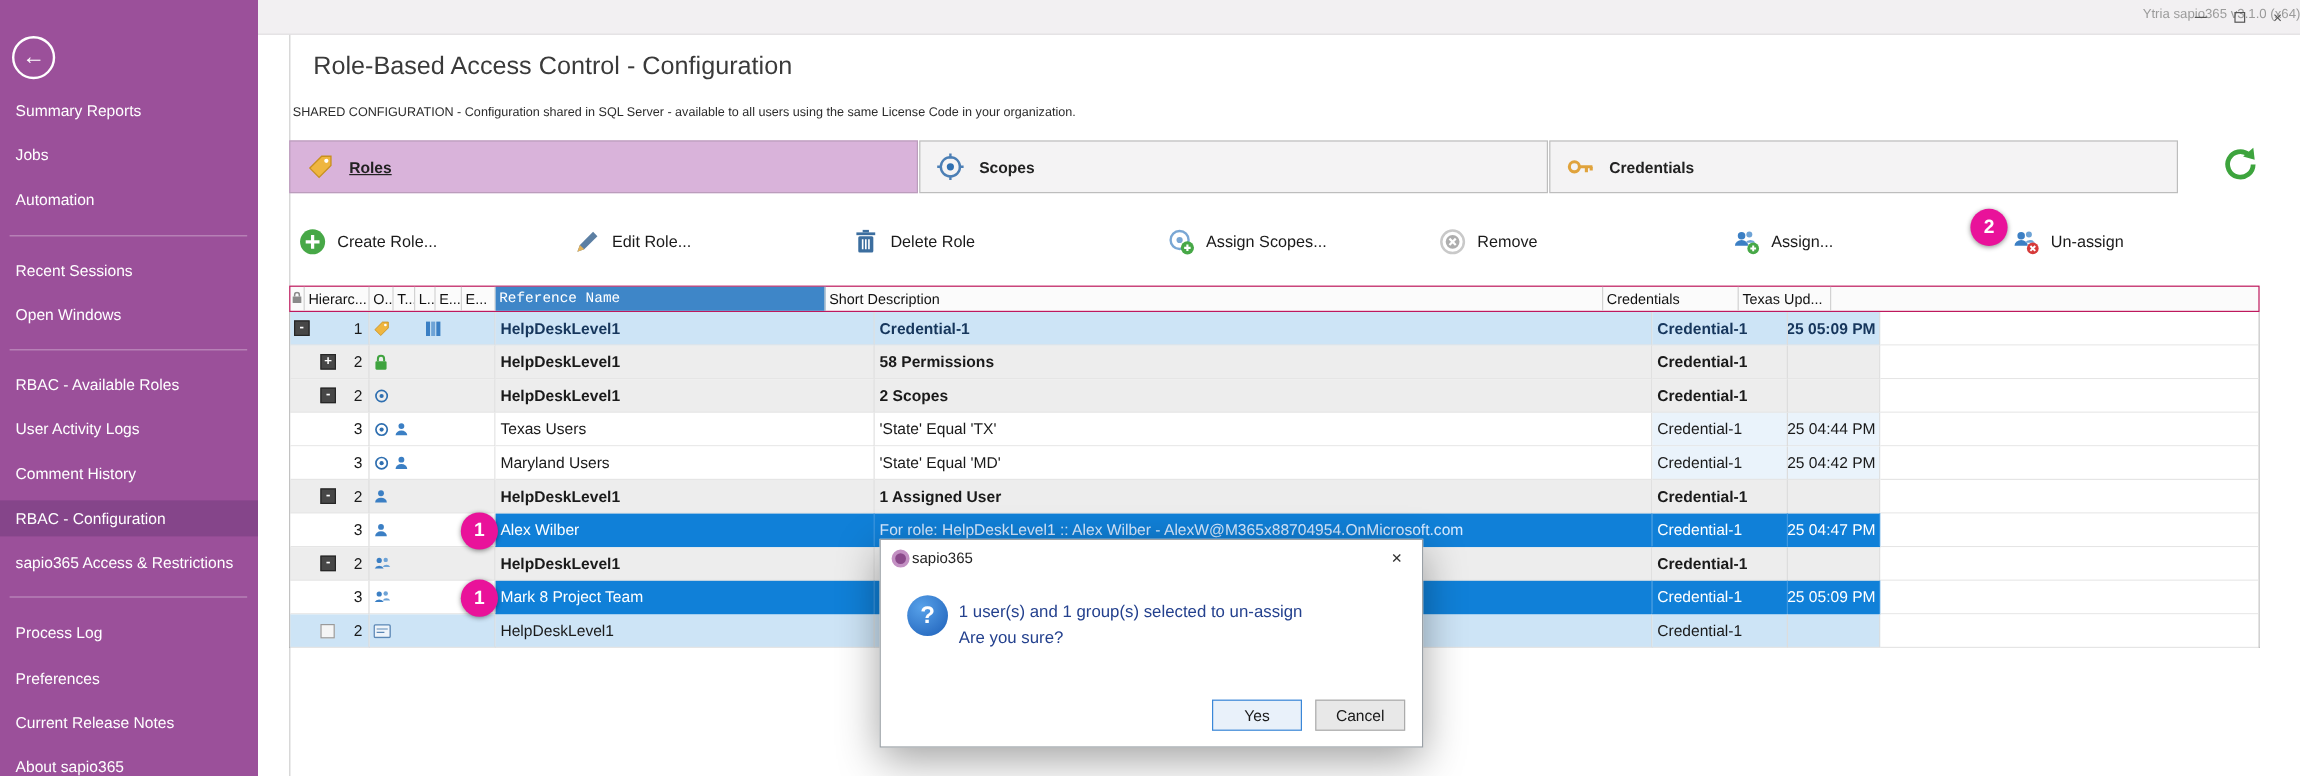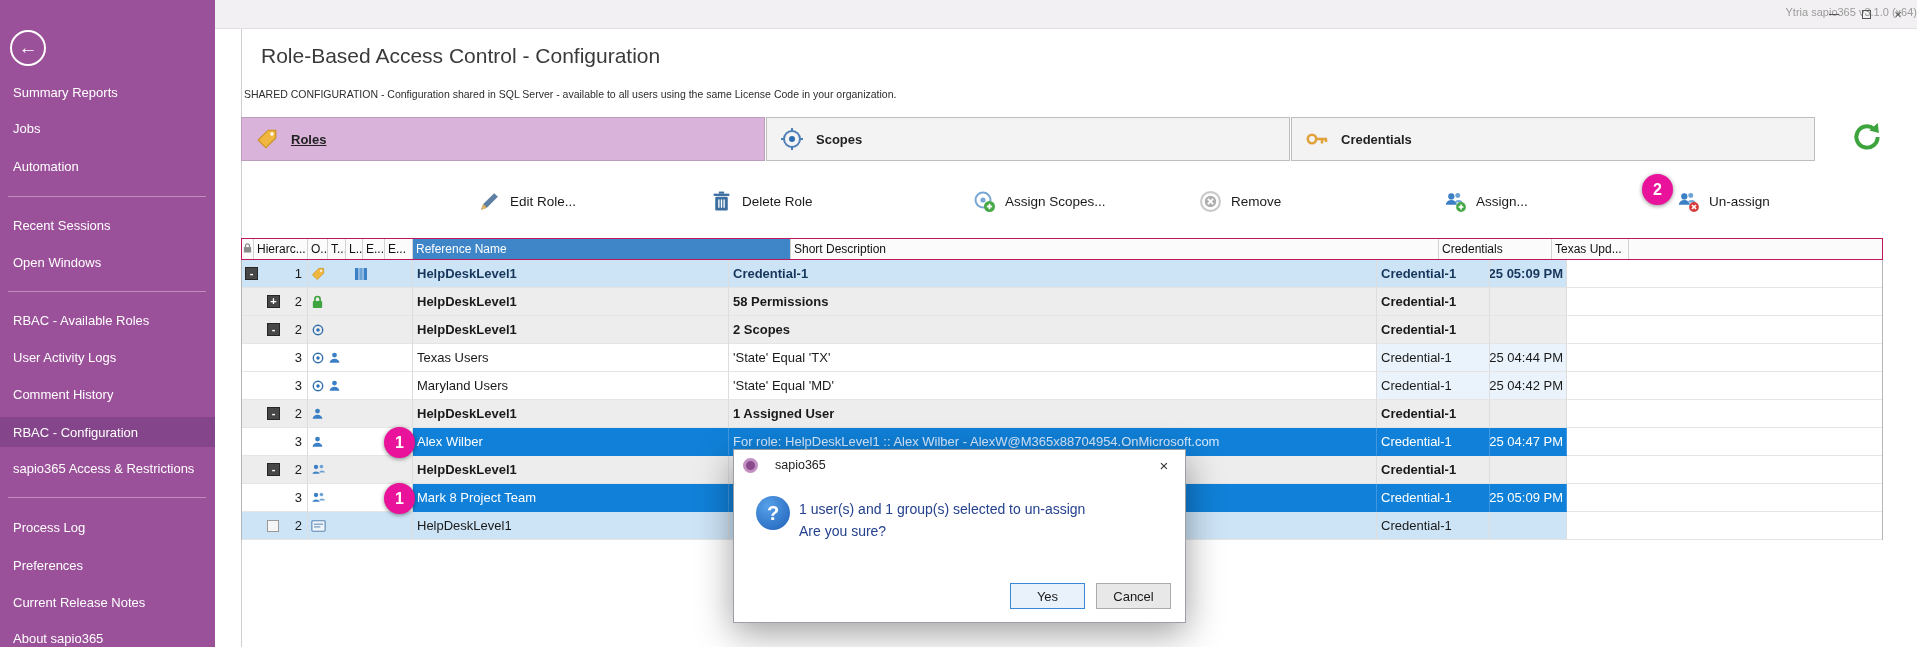--- a/index.html
+++ b/index.html
@@ -53,21 +53,21 @@
         box-shadow:0 1px 4px rgba(0,0,0,0.45);z-index:30;}
 
   
   .ghead{position:absolute;left:241px;top:238px;width:1642px;height:22px;display:flex;background:#fbfbfb;
          border:1px solid #be185d;box-sizing:border-box;font-size:12px;color:#111;z-index:2;}
   .h{border-right:1px solid #d2d2d2;display:flex;align-items:center;padding:0 3px;box-sizing:border-box;
      overflow:hidden;white-space:nowrap;cursor:pointer;}
   .h-lock{width:12px;padding:0 1px;}
   .h-hier{width:54px;}
   .h-o{width:20px;}.h-t{width:18px;}.h-l{width:17px;}.h-e1{width:22px;}.h-e2{width:28px;}
-  .h-ref{width:378px;background:#3e86c8;color:#fff;}
+  .h-ref{width:275px;background:#3e86c8;color:#fff;font-family:Liberation Mono, monospace;}
   .h-desc{width:648px;}
   .h-cred{width:113px;}
   .h-upd{width:77px;}
   .h-rest{flex:1;border-right:none;}
 
   .gbody{position:absolute;left:241px;top:260px;width:1642px;height:280px;border:1px solid #b5b5b5;
          border-top:none;box-sizing:border-box;z-index:1;background:#fff;}
   .grow{display:flex;height:28px;font-size:13px;color:#1a1a1a;cursor:default;}
   .c{border-right:1px solid #dddddd;border-bottom:1px solid #e5e5e5;box-sizing:border-box;display:flex;
      align-items:center;overflow:hidden;white-space:nowrap;background:#fff;}
@@ -93,21 +93,21 @@
   .b .c-ref,.b .c-desc,.b .c-cred,.b .c-upd{font-weight:bold;}
   .sel .c-ref,.sel .c-desc,.sel .c-cred,.sel .c-upd{background:#1080d8;color:#fff;border-right-color:#3e97e0;border-bottom-color:#1080d8;}
   .sel .c-desc{color:#d6e9ff;}
   .tintcru .c-cred,.tintcru .c-upd{background:#eaf3fb;}
 
   .ic{display:flex;align-items:center;}
 
   
   .dialog{position:absolute;left:733px;top:449px;width:453px;height:174px;background:#fff;
           border:1px solid #9aa0a6;box-shadow:0 10px 34px rgba(0,0,0,0.38);z-index:20;box-sizing:border-box;}
-  .dlg-titlebar{position:relative;height:30px;display:flex;align-items:center;padding-left:9px;gap:17px;
+  .dlg-titlebar{position:relative;height:30px;display:flex;align-items:center;padding-left:9px;gap:2px;
                 font-size:12.5px;color:#222;}
   .dlg-logo{width:15px;height:15px;border-radius:50%;background:#8b4a8b;border:3px solid #c390c3;box-sizing:border-box;}
   .dlg-close{position:absolute;right:0;top:0;width:42px;height:30px;display:flex;align-items:center;
              justify-content:center;font-size:15px;color:#333;cursor:pointer;}
   .q-icon{position:absolute;left:22px;top:46px;width:34px;height:34px;border-radius:50%;
           background:radial-gradient(circle at 35% 30%, #57a1e9, #1d5fb8);color:#fff;font-size:20px;
           font-weight:bold;display:flex;align-items:center;justify-content:center;}
   .dlg-line1{position:absolute;left:65px;top:51px;font-size:14px;color:#24418e;}
   .dlg-line2{position:absolute;left:65px;top:73px;font-size:14px;color:#24418e;}
   .dlg-buttons{position:absolute;right:14px;bottom:13px;display:flex;gap:11px;}
@@ -197,20 +197,30 @@
   </div>
   <div class="refresh-btn">
     <span>
       <svg width="34" height="34" viewBox="0 0 24 24">
           <path d="M19.5 12 a7.5 7.5 0 1 1 -2.6-5.7" fill="none" stroke="#3da43d" stroke-width="2.8"></path>
           <polygon points="19.6,2.2 20.4,9.2 13.6,7.4" fill="#3da43d"></polygon>
         </svg>
     </span>
   </div>
 
+  <div class="tool" style="left:248px">
+    <span class="tool-ic">
+      <svg width="23" height="23" viewBox="0 0 22 22">
+          <circle cx="11" cy="11" r="10" fill="#47a847"></circle>
+          <line x1="11" y1="5.5" x2="11" y2="16.5" stroke="#fff" stroke-width="2.6"></line>
+          <line x1="5.5" y1="11" x2="16.5" y2="11" stroke="#fff" stroke-width="2.6"></line>
+        </svg>
+    </span>
+    <span>Create Role...</span>
+  </div>
   <div class="tool" style="left:477px">
     <span class="tool-ic">
       <svg width="23" height="23" viewBox="0 0 22 22">
           <path d="M3 19 L5 13.5 L15.5 3 L19 6.5 L8.5 17 Z" fill="#5c7fa3"></path>
           <path d="M3 19 L5 13.5 L8.5 17 Z" fill="#e3b25a"></path>
         </svg>
     </span>
     <span>Edit Role...</span>
   </div>
   <div class="tool" style="left:709px">

